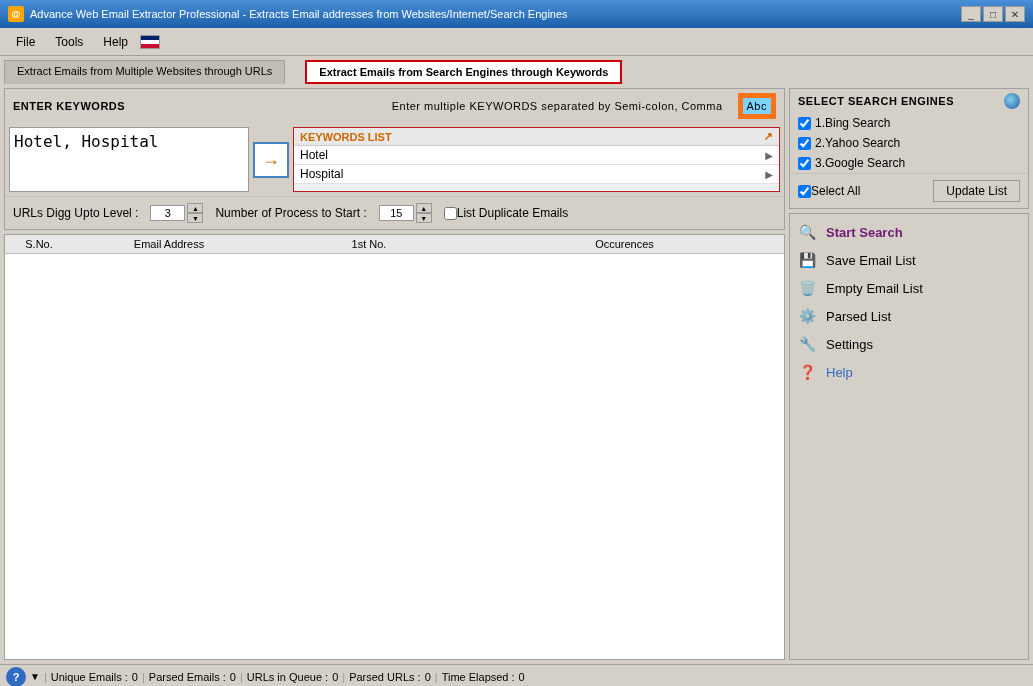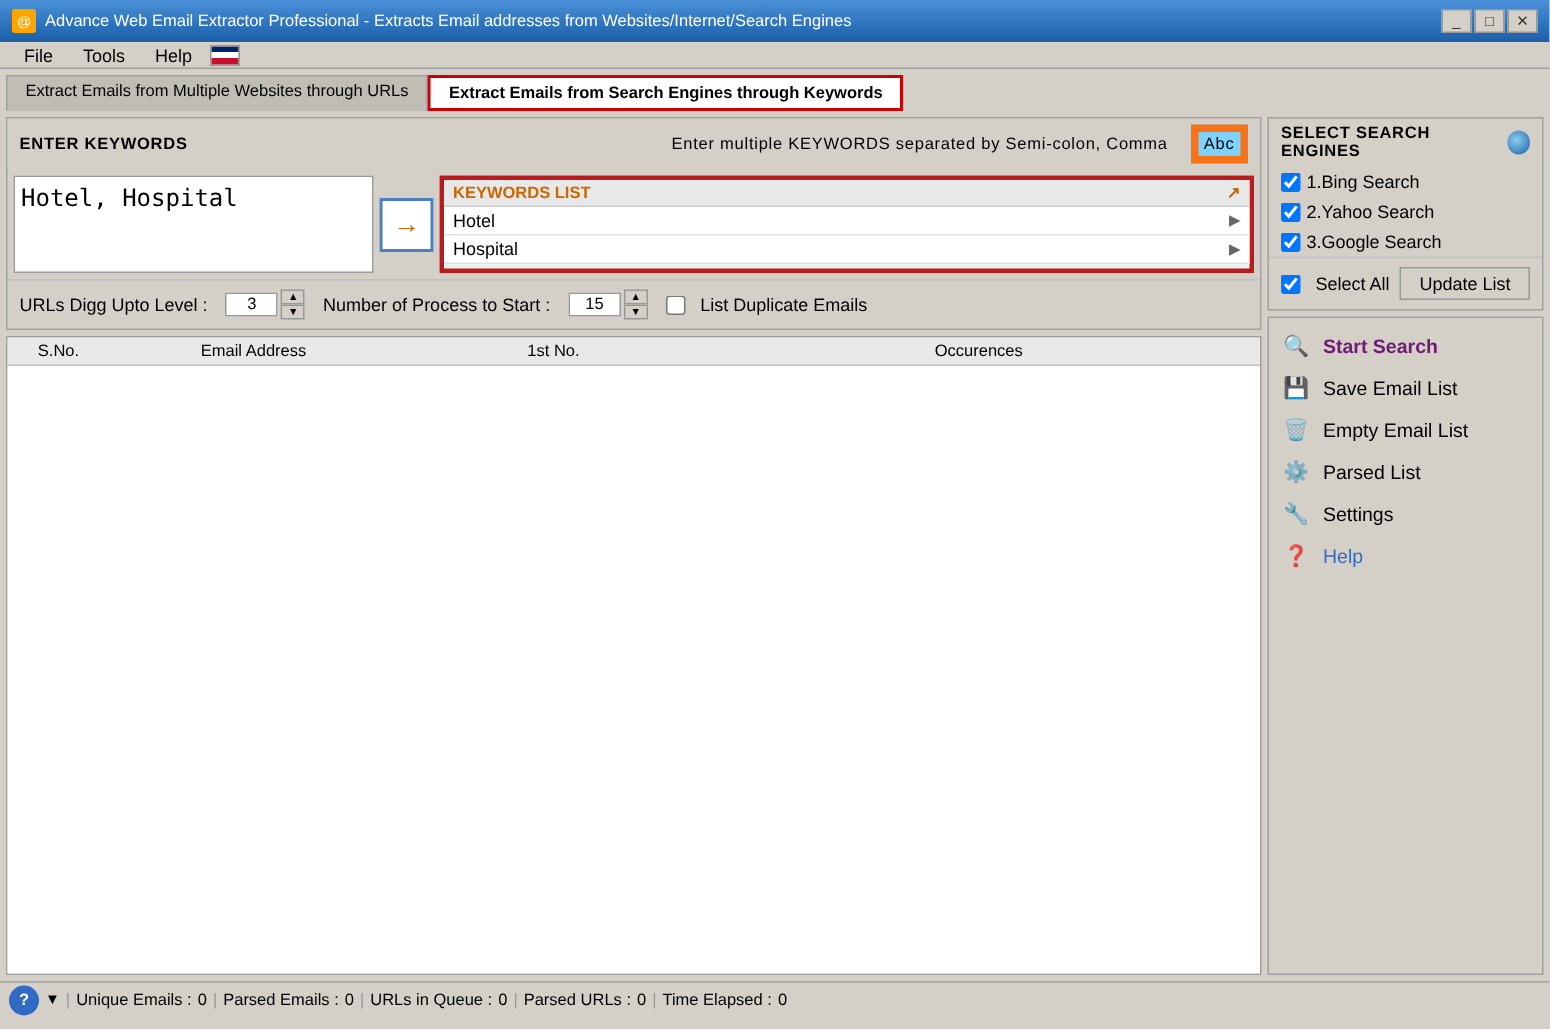--- a/index.html
+++ b/index.html
@@ -22,21 +22,21 @@
     .title-btn.close { background: #d4d0c8; }
 
     
     .menu-bar {
       background: #d4d0c8;
       padding: 2px 8px;
       display: flex;
       align-items: center;
       gap: 4px;
       border-bottom: 1px solid #a0a0a0;
-      height: 18px;
+      height: 28px;
     }
     .menu-item { padding: 2px 8px; cursor: pointer; font-size: 12px; }
     .flag-icon { width: 20px; height: 14px; background: linear-gradient(180deg, #012169 33%, white 33%, white 66%, #C8102E 66%); border: 1px solid #999; }
 
     
     .tab-strip {
       display: flex;
       padding: 4px 4px 0 4px;
       background: #d4d0c8;
     }
@@ -46,20 +46,21 @@
       background: #d4d0c8;
       cursor: pointer;
       font-size: 11px;
       border-bottom: none;
     }
     .tab.active {
       background: white;
       border: 2px solid #cc0000;
       font-weight: bold;
       z-index: 1;
+      margin-left: 20px;
     }
     .tab.inactive {
       background: #c0bdb5;
     }
 
     
     .main-content {
       display: flex;
       background: #d4d0c8;
       padding: 4px;
@@ -98,21 +99,21 @@
       font-size: 16px;
     }
     .arrow-btn {
       width: 36px; height: 36px;
       border: 2px solid #4a7fc1;
       background: white;
       display: flex; align-items: center; justify-content: center;
       cursor: pointer;
       align-self: center;
     }
-    .keywords-list-area { flex: 1; border: 3px solid #b91c1c; background: #f0f0f0; }
+    .keywords-list-area { flex: 1; border: 1px solid #b91c1c; background: #f0f0f0; }
     .keywords-list-header {
       background: #e8e8e8;
       padding: 2px 6px;
       color: #cc6600;
       font-weight: bold;
       font-size: 11px;
       display: flex;
       justify-content: space-between;
       align-items: center;
       border-bottom: 1px solid #ccc;
@@ -125,21 +126,21 @@
       display: flex;
       align-items: center;
       gap: 12px;
       padding: 6px 8px;
       border-top: 1px solid #c0c0c0;
     }
     .spin-control { display: flex; align-items: center; gap: 2px; }
     .spin-input { width: 35px; border: 1px solid #999; padding: 1px 3px; text-align: center; font-size: 11px; }
     .spin-buttons { display: flex; flex-direction: column; }
     .spin-btn { width: 16px; height: 10px; border: 1px solid #999; background: #d4d0c8; font-size: 7px; cursor: pointer; display: flex; align-items: center; justify-content: center; line-height: 1; }
-    .checkbox-label { display: flex; align-items: center; gap: 10px; }
+    .checkbox-label { display: flex; align-items: center; gap: 0; }
 
     
     .parsed-section { flex: 1; border: 1px solid #a0a0a0; display: flex; flex-direction: column; }
     .parsed-header {
       background: #d4d0c8;
       padding: 4px 8px;
       font-weight: bold;
       font-size: 11px;
       letter-spacing: 0.5px;
       display: flex;
@@ -152,21 +153,21 @@
       grid-template-columns: 60px 200px 200px 1fr;
       background: #e8e8e8;
       border-bottom: 1px solid #c0c0c0;
       padding: 3px 4px;
       text-align: center;
     }
     .table-header-cell { font-size: 11px; font-weight: normal; }
     .table-body { flex: 1; background: white; }
 
     
-    .right-panel { width: 184px; display: flex; flex-direction: column; gap: 4px; }
+    .right-panel { width: 240px; display: flex; flex-direction: column; gap: 4px; }
     .search-engines-box { border: 1px solid #a0a0a0; background: #d4d0c8; }
     .se-header { padding: 4px 8px; font-weight: bold; font-size: 11px; letter-spacing: 0.5px; display: flex; justify-content: space-between; align-items: center; }
     .se-item { display: flex; align-items: center; gap: 4px; padding: 3px 8px; font-size: 12px; }
     .se-item input[type=checkbox] { cursor: pointer; }
     .se-footer { display: flex; justify-content: space-between; align-items: center; padding: 6px 8px; border-top: 1px solid #c0c0c0; }
     .update-btn { padding: 3px 12px; border: 1px solid #999; background: #d4d0c8; cursor: pointer; font-size: 12px; }
 
     
     .actions-panel { border: 1px solid #a0a0a0; background: #d4d0c8; flex: 1; padding: 8px; display: flex; flex-direction: column; gap: 8px; }
     .action-item { display: flex; align-items: center; gap: 8px; cursor: pointer; font-size: 13px; }

